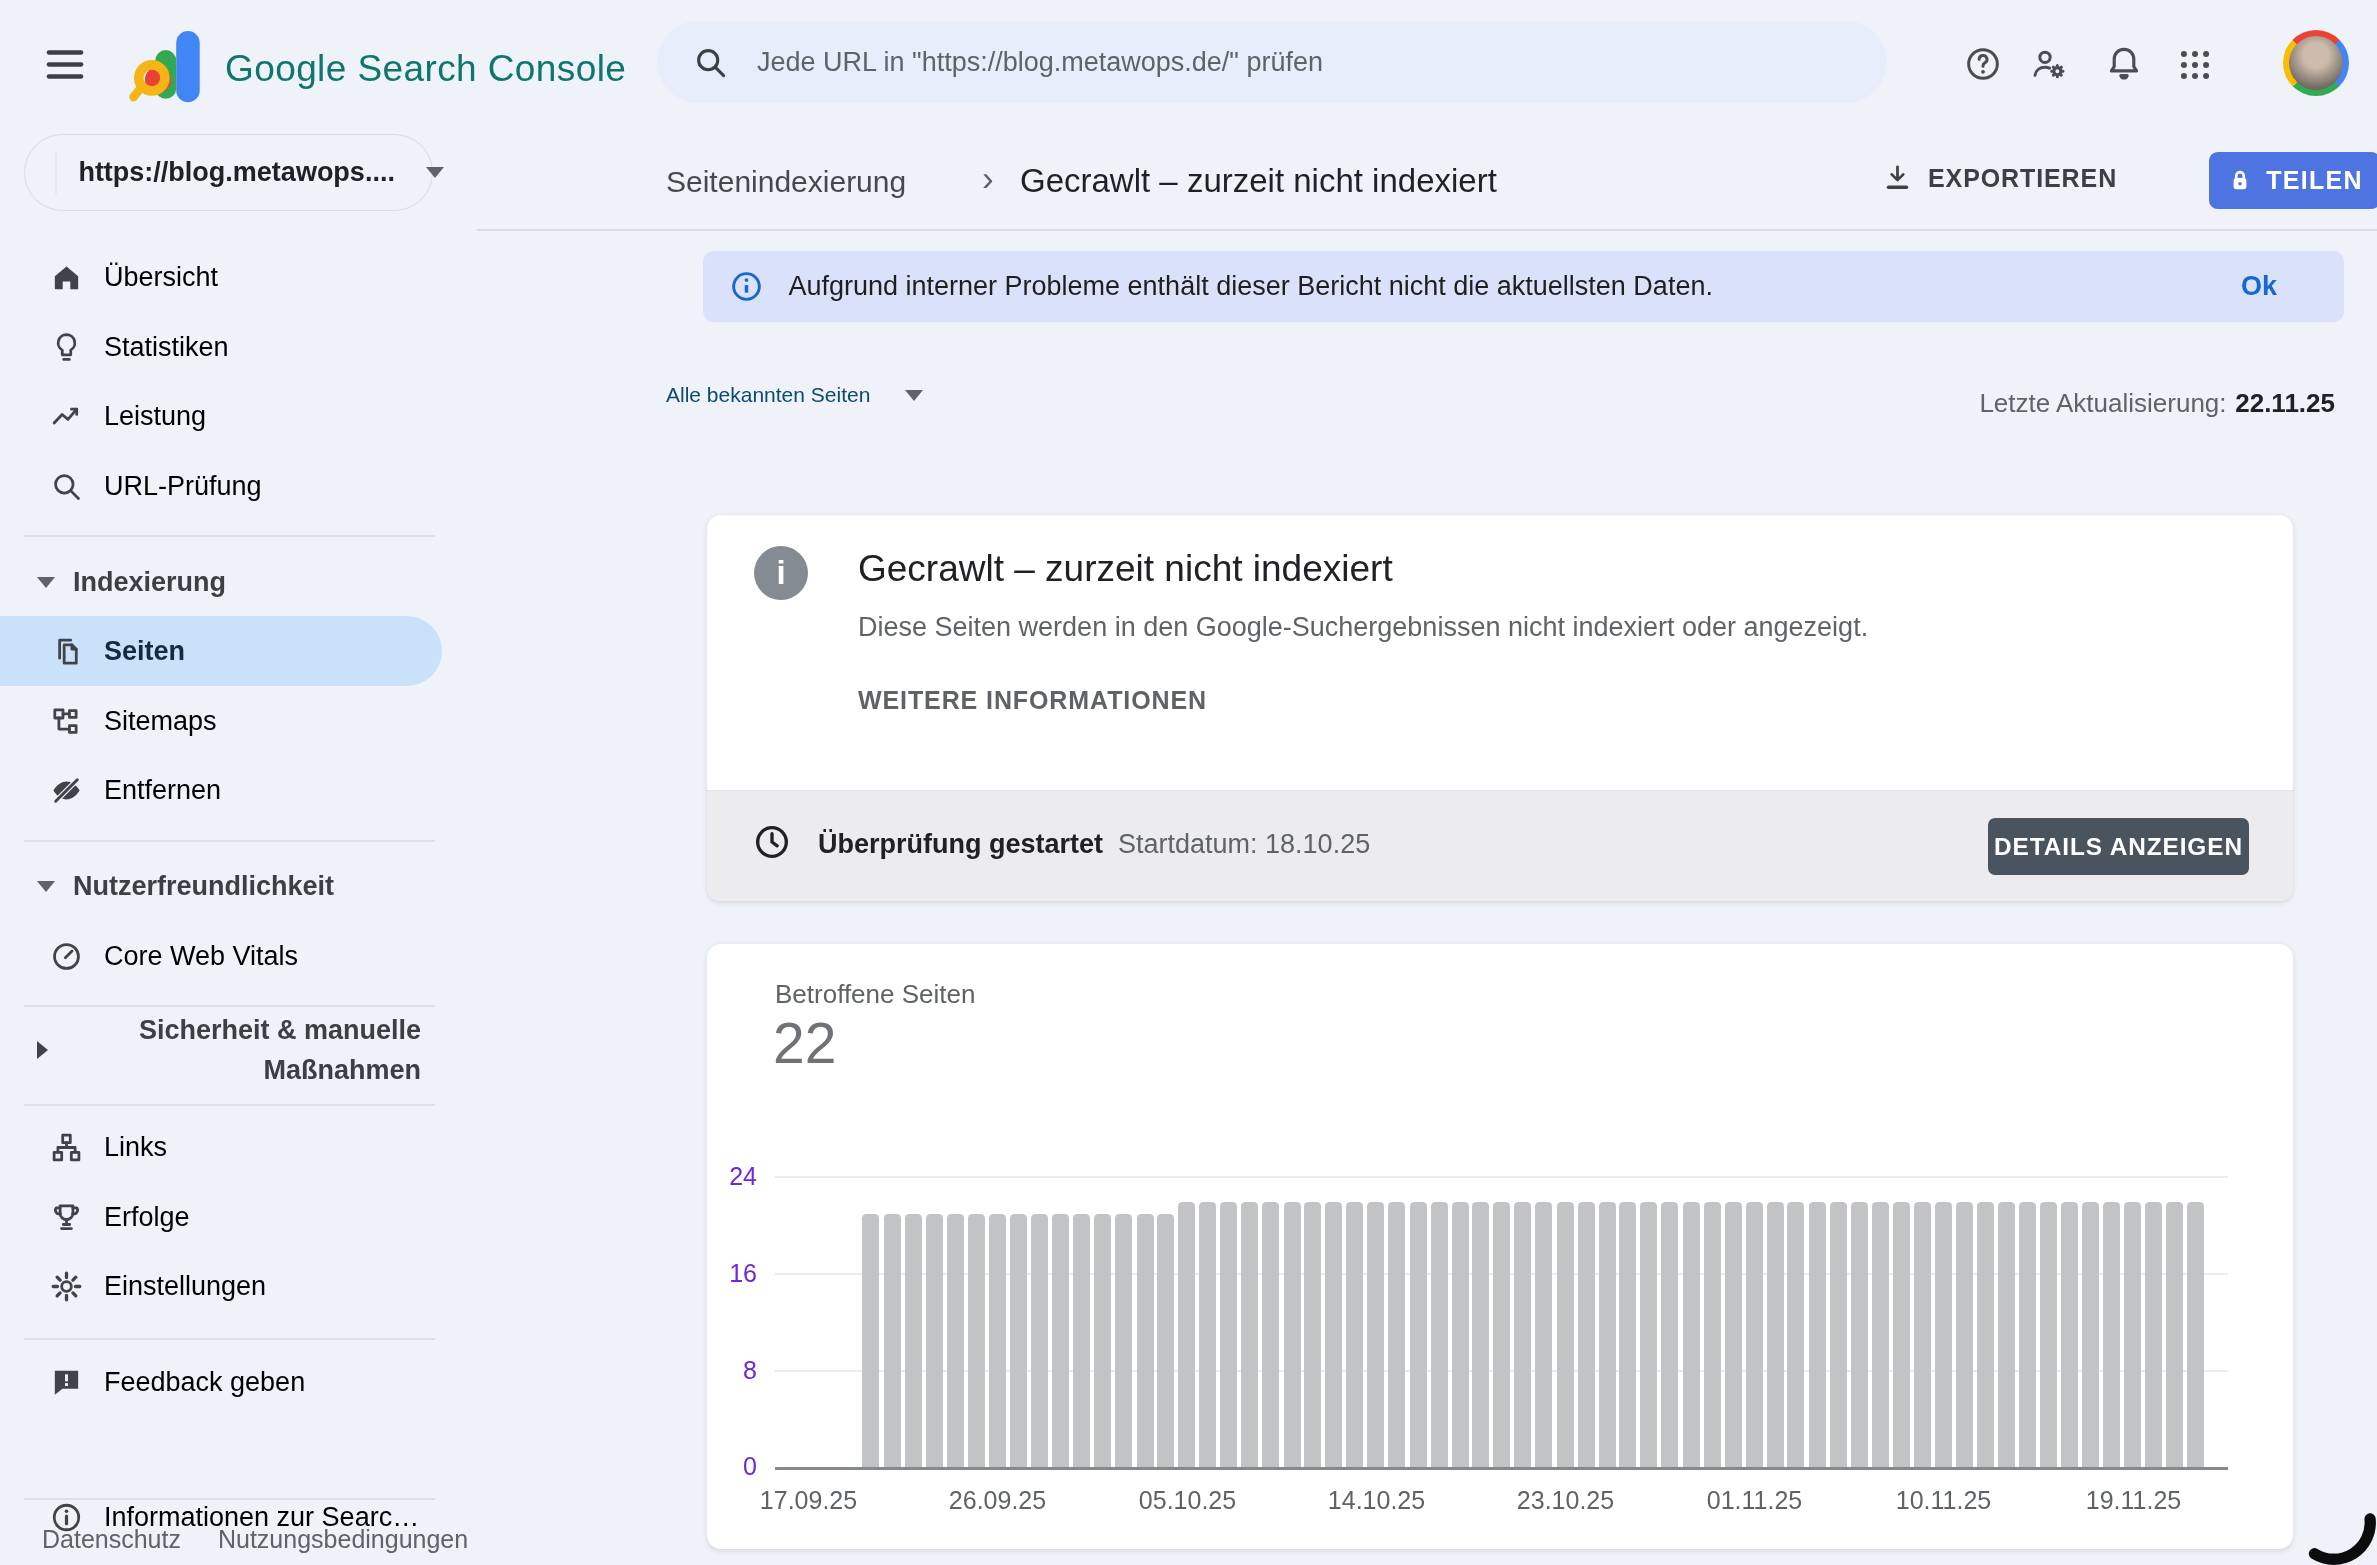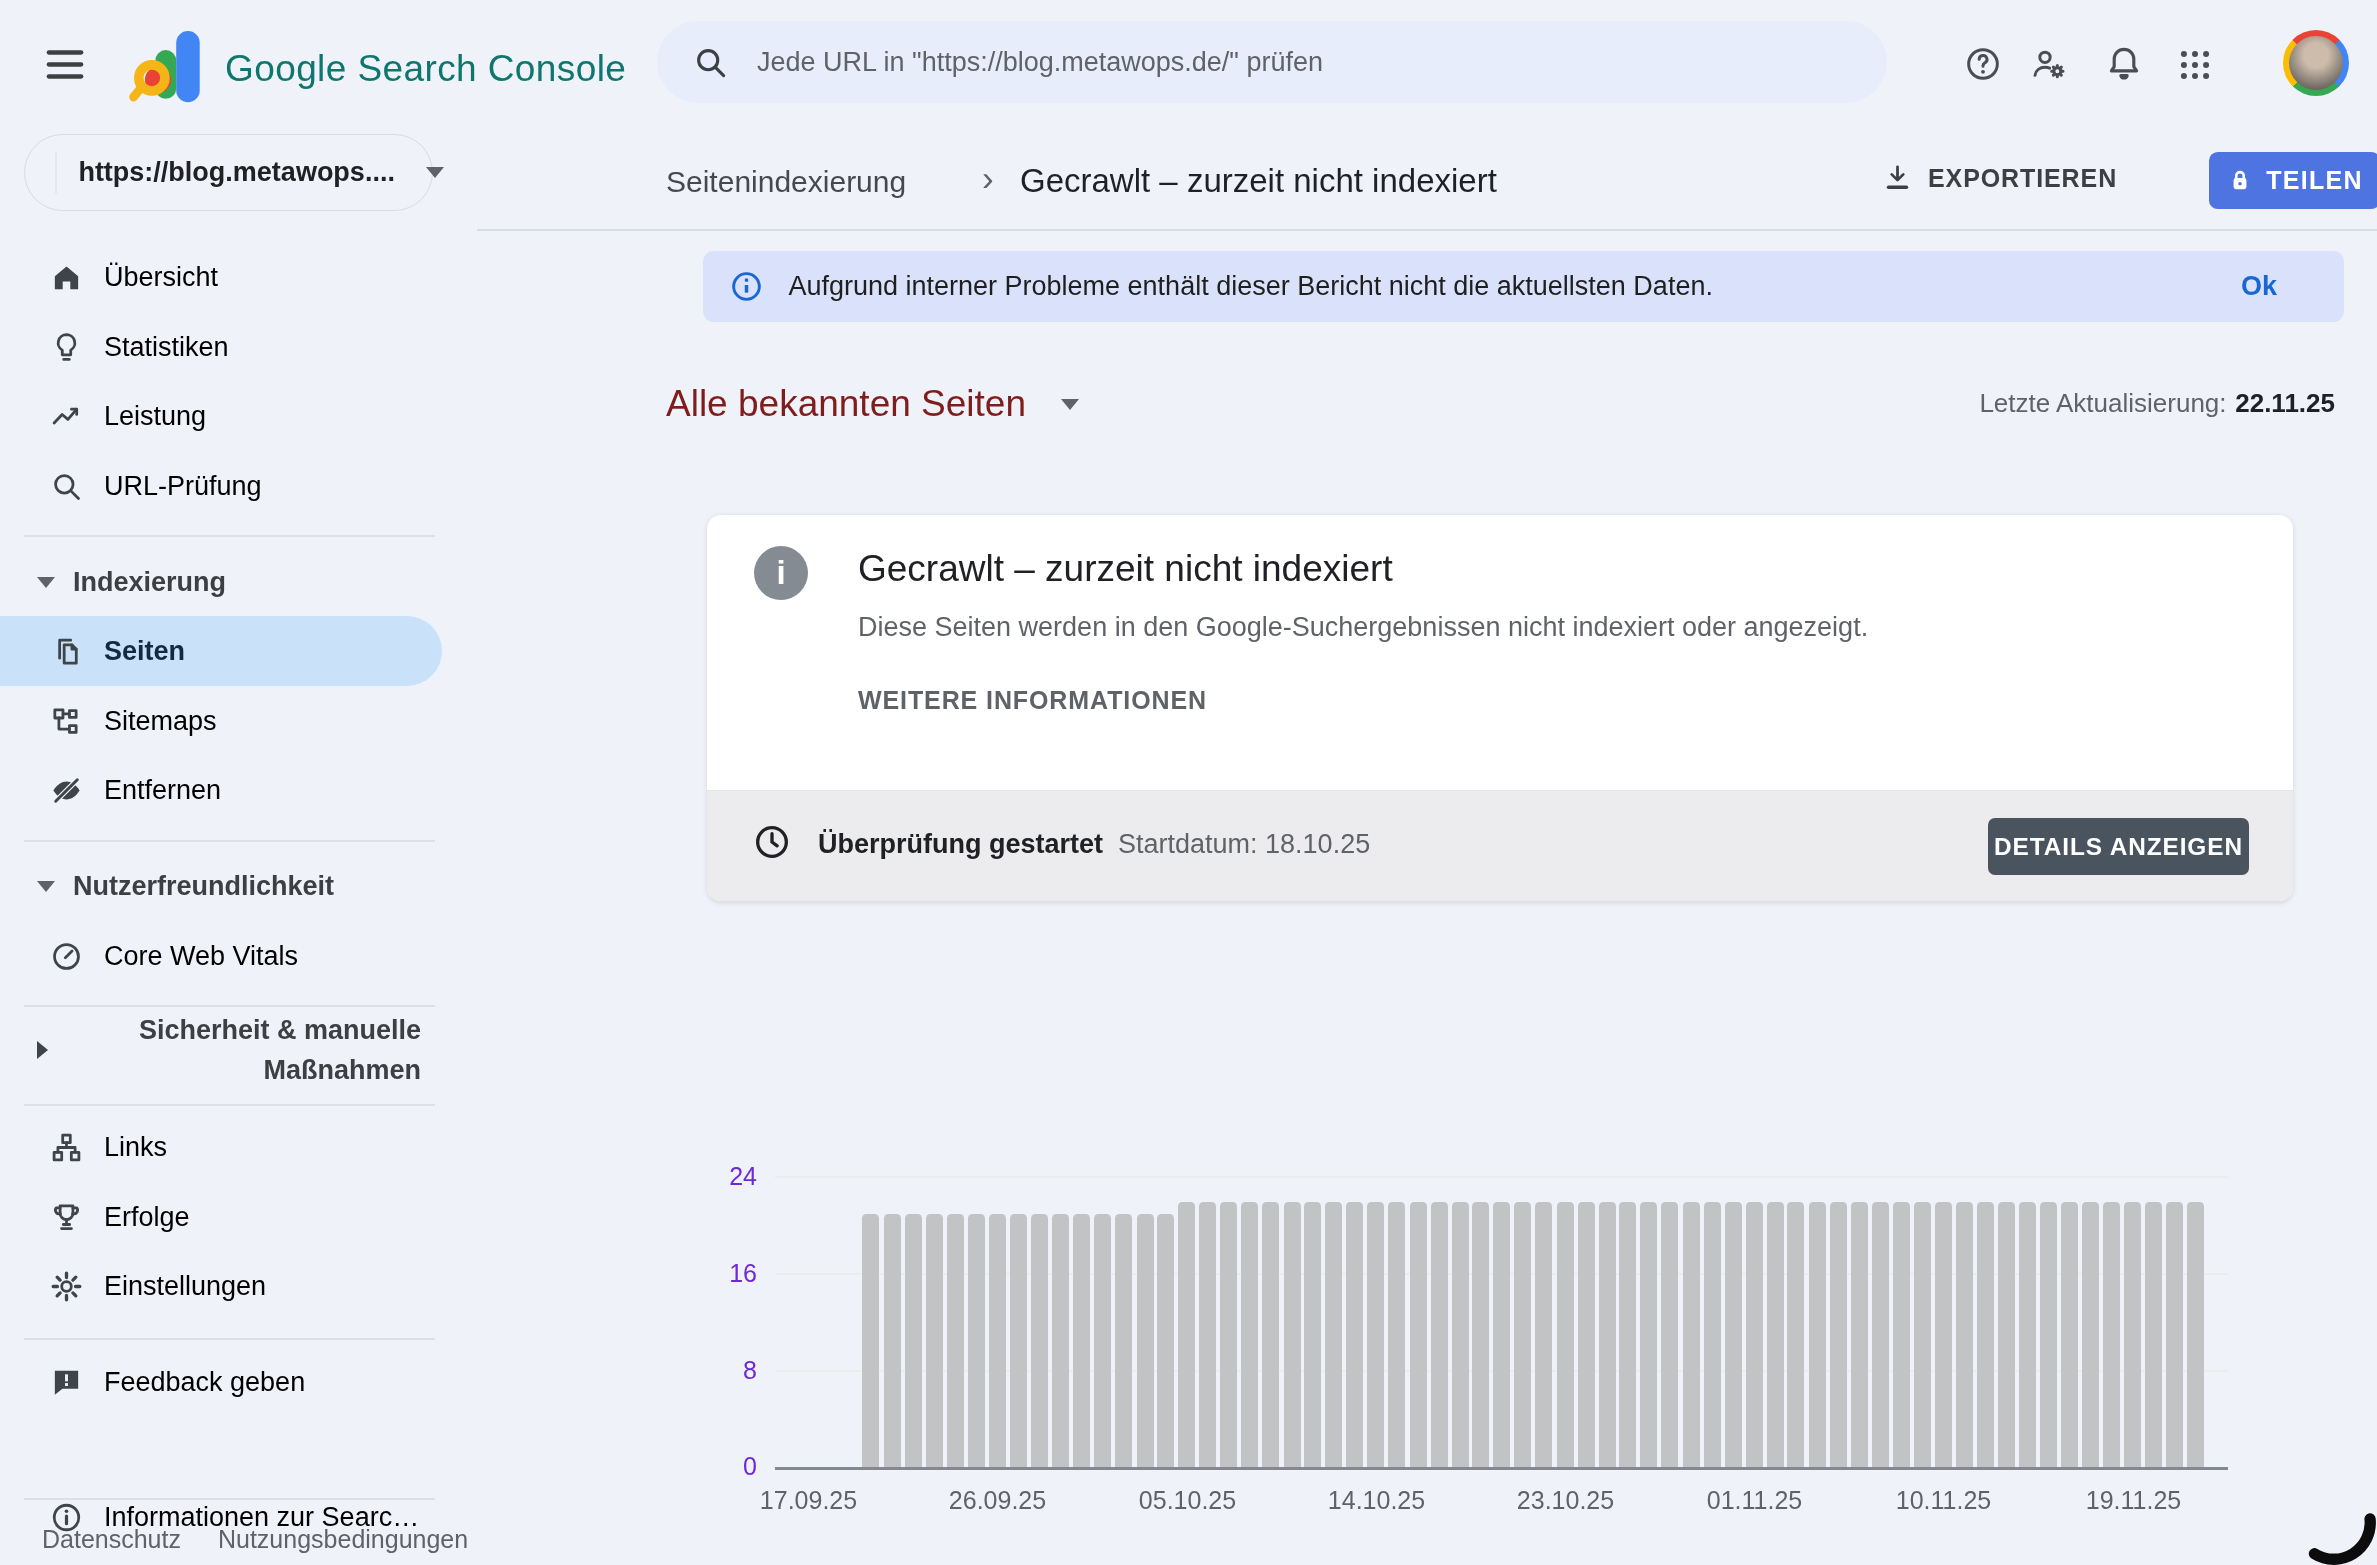--- a/index.html
+++ b/index.html
@@ -44,21 +44,21 @@
   .btn-share{display:flex;align-items:center;justify-content:center;gap:12.2px;width:171px;height:57px;
        border:none;border-radius:8.7px;color:#fff;font-family:inherit;font-size:25px;font-weight:bold;
        letter-spacing:1.3px;cursor:pointer;}
   .export{display:flex;align-items:center;gap:14px;cursor:pointer;}
   .export span{font-size:25px;font-weight:bold;color:#3c4043;letter-spacing:0.9px;}
   .main-divider{background:#d8dce5;height:1.7px;}
   .banner{display:flex;align-items:center;border-radius:10.4px;}
   .banner-text{font-size:27px;color:#1f1f1f;margin-left:24.4px;}
   .banner-ok{position:absolute;right:61px;font-size:27px;font-weight:bold;color:#1967d2;background:none;
        border:none;font-family:inherit;cursor:pointer;}
-  .filter-label{font-size:37px;color:#7f1d1d;}
+  .filter-label{font-size:21px;color:#0c4a6e;}
   .lastupd{font-size:26px;color:#5f6368;white-space:nowrap;}
   .lastupd b{color:#1f2125;margin-left:8.7px;}
   .card{position:absolute;background:#fff;border-radius:14px;box-shadow:0 1.7px 5.2px rgba(60,64,67,.15);}
   .info-circle{position:absolute;left:47px;top:31px;width:54px;height:54px;border-radius:50%;background:#858b92;
        color:#fff;font-size:33px;font-weight:bold;display:flex;align-items:center;justify-content:center;}
   .card-title{position:absolute;left:151px;top:33px;font-size:37px;color:#202124;white-space:nowrap;}
   .card-desc{position:absolute;left:151px;top:97px;font-size:27px;color:#5f6368;white-space:nowrap;}
   .card-link{position:absolute;left:151px;top:171px;font-size:25px;font-weight:bold;color:#5f6368;
        letter-spacing:0.9px;cursor:pointer;background:none;border:none;font-family:inherit;padding:0;}
   .val-strip{position:absolute;left:0;right:0;top:275px;bottom:0;background:#ececee;border-top:1.7px solid #e2e4e8;
@@ -363,20 +363,24 @@
             <circle cx="12" cy="12" r="8.6"></circle>
             <path d="M12 7v5l3.1 2.3"></path>
           </svg>
       </span>
       <span class="val-status">Überprüfung gestartet</span>
       <span class="val-date">Startdatum: 18.10.25</span>
       <button class="btn-details" style="background:#49545f;">DETAILS ANZEIGEN</button>
     </div>
   </div>
 
+  <div class="card" style="left:707px;top:944px;width:1586px;height:605px;">
+    <div class="metric-label">Betroffene Seiten</div>
+    <div class="metric-value">22</div>
+  </div>
 
   <div id="chart-layer" class="abs" style="left:0;top:0;width:2377px;height:1566px;">
       <div class="gridline" style="left: 775px; width: 1453px; top: 1370px;"></div>
       <div class="gridline" style="left: 775px; width: 1453px; top: 1273px;"></div>
       <div class="gridline" style="left: 775px; width: 1453px; top: 1176px;"></div>
       <div class="bar" style="left: 862px; width: 17.4px; top: 1214px; height: 254px; background: rgb(194, 195, 197);"></div>
       <div class="bar" style="left: 884px; width: 17.4px; top: 1214px; height: 254px; background: rgb(194, 195, 197);"></div>
       <div class="bar" style="left: 905px; width: 17.4px; top: 1214px; height: 254px; background: rgb(194, 195, 197);"></div>
       <div class="bar" style="left: 926px; width: 17.4px; top: 1214px; height: 254px; background: rgb(194, 195, 197);"></div>
       <div class="bar" style="left: 947px; width: 17.4px; top: 1214px; height: 254px; background: rgb(194, 195, 197);"></div>

